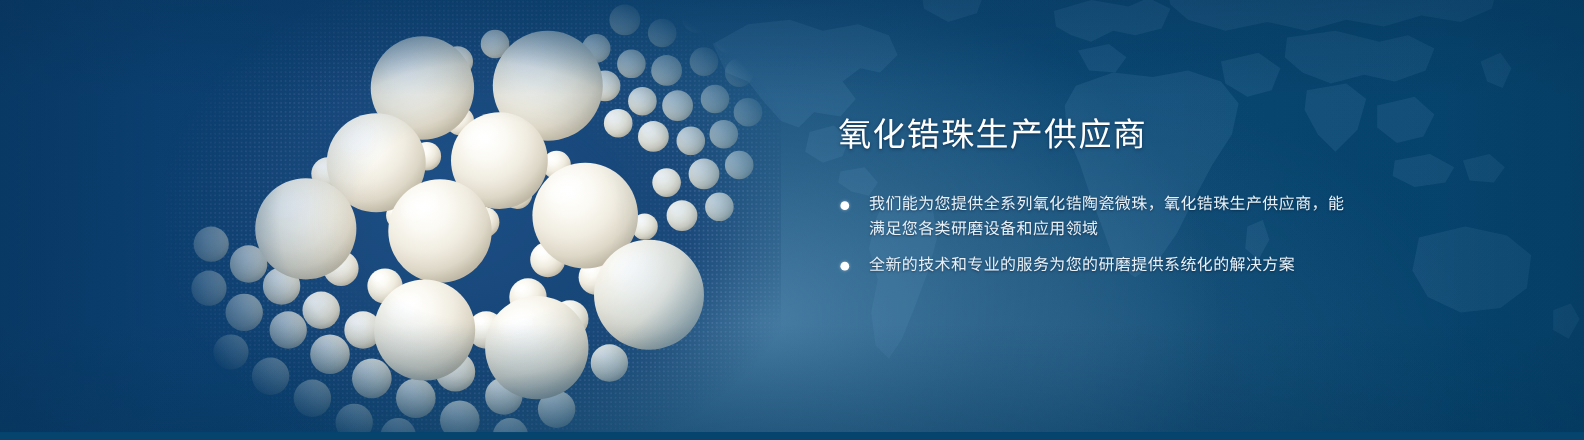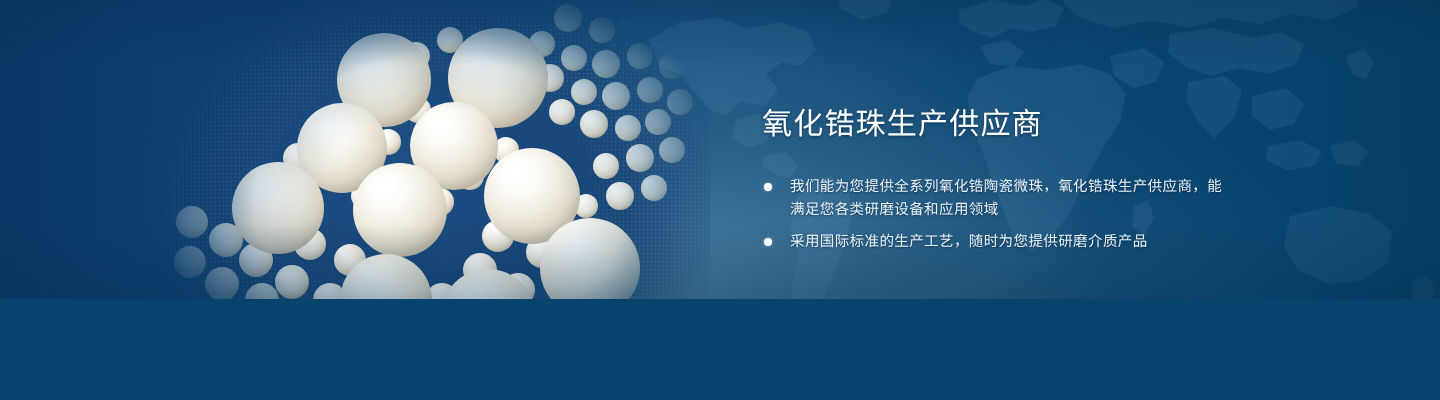--- a/index.html
+++ b/index.html
@@ -2,21 +2,21 @@
 <html lang="zh-CN"><head>
 <meta charset="utf-8">
 <title>Zirconia Beads Banner</title>
 <style>
   html,body{margin:0;padding:0;background:#06446e;}
   *{box-sizing:border-box;}
 
   .banner{
     position:relative;
     width:1440px;
-    height:299px;
+    height:393px;
     overflow:hidden;
     font-family:"Liberation Sans","DejaVu Sans",sans-serif;
     background:#0a4374;
   }
 
   
   .bg-base{
     position:absolute; inset:0;
     background:
       radial-gradient(ellipse 620px 460px at 690px 290px, rgba(90,142,178,0.75) 0%, rgba(70,122,158,0.45) 35%, rgba(20,76,118,0.08) 68%, rgba(6,68,110,0) 85%),
@@ -358,18 +358,18 @@
   <div class="content">
     <h1 class="headline">氧化锆珠生产供应商</h1>
 
     <ul class="bullets">
       <li class="bullet">
         <span class="bullet-dot"></span>
         <span class="bullet-text">我们能为您提供全系列氧化锆陶瓷微珠，氧化锆珠生产供应商，能满足您各类研磨设备和应用领域</span>
       </li>
       <li class="bullet">
         <span class="bullet-dot"></span>
-        <span class="bullet-text">采用国际标准的生产工艺，随时为您提供研磨介质产品</span>
+        <span class="bullet-text">全新的技术和专业的服务为您的研磨提供系统化的解决方案</span>
       </li>
     </ul>
   </div>
 
 </div>
 
 </body></html>

